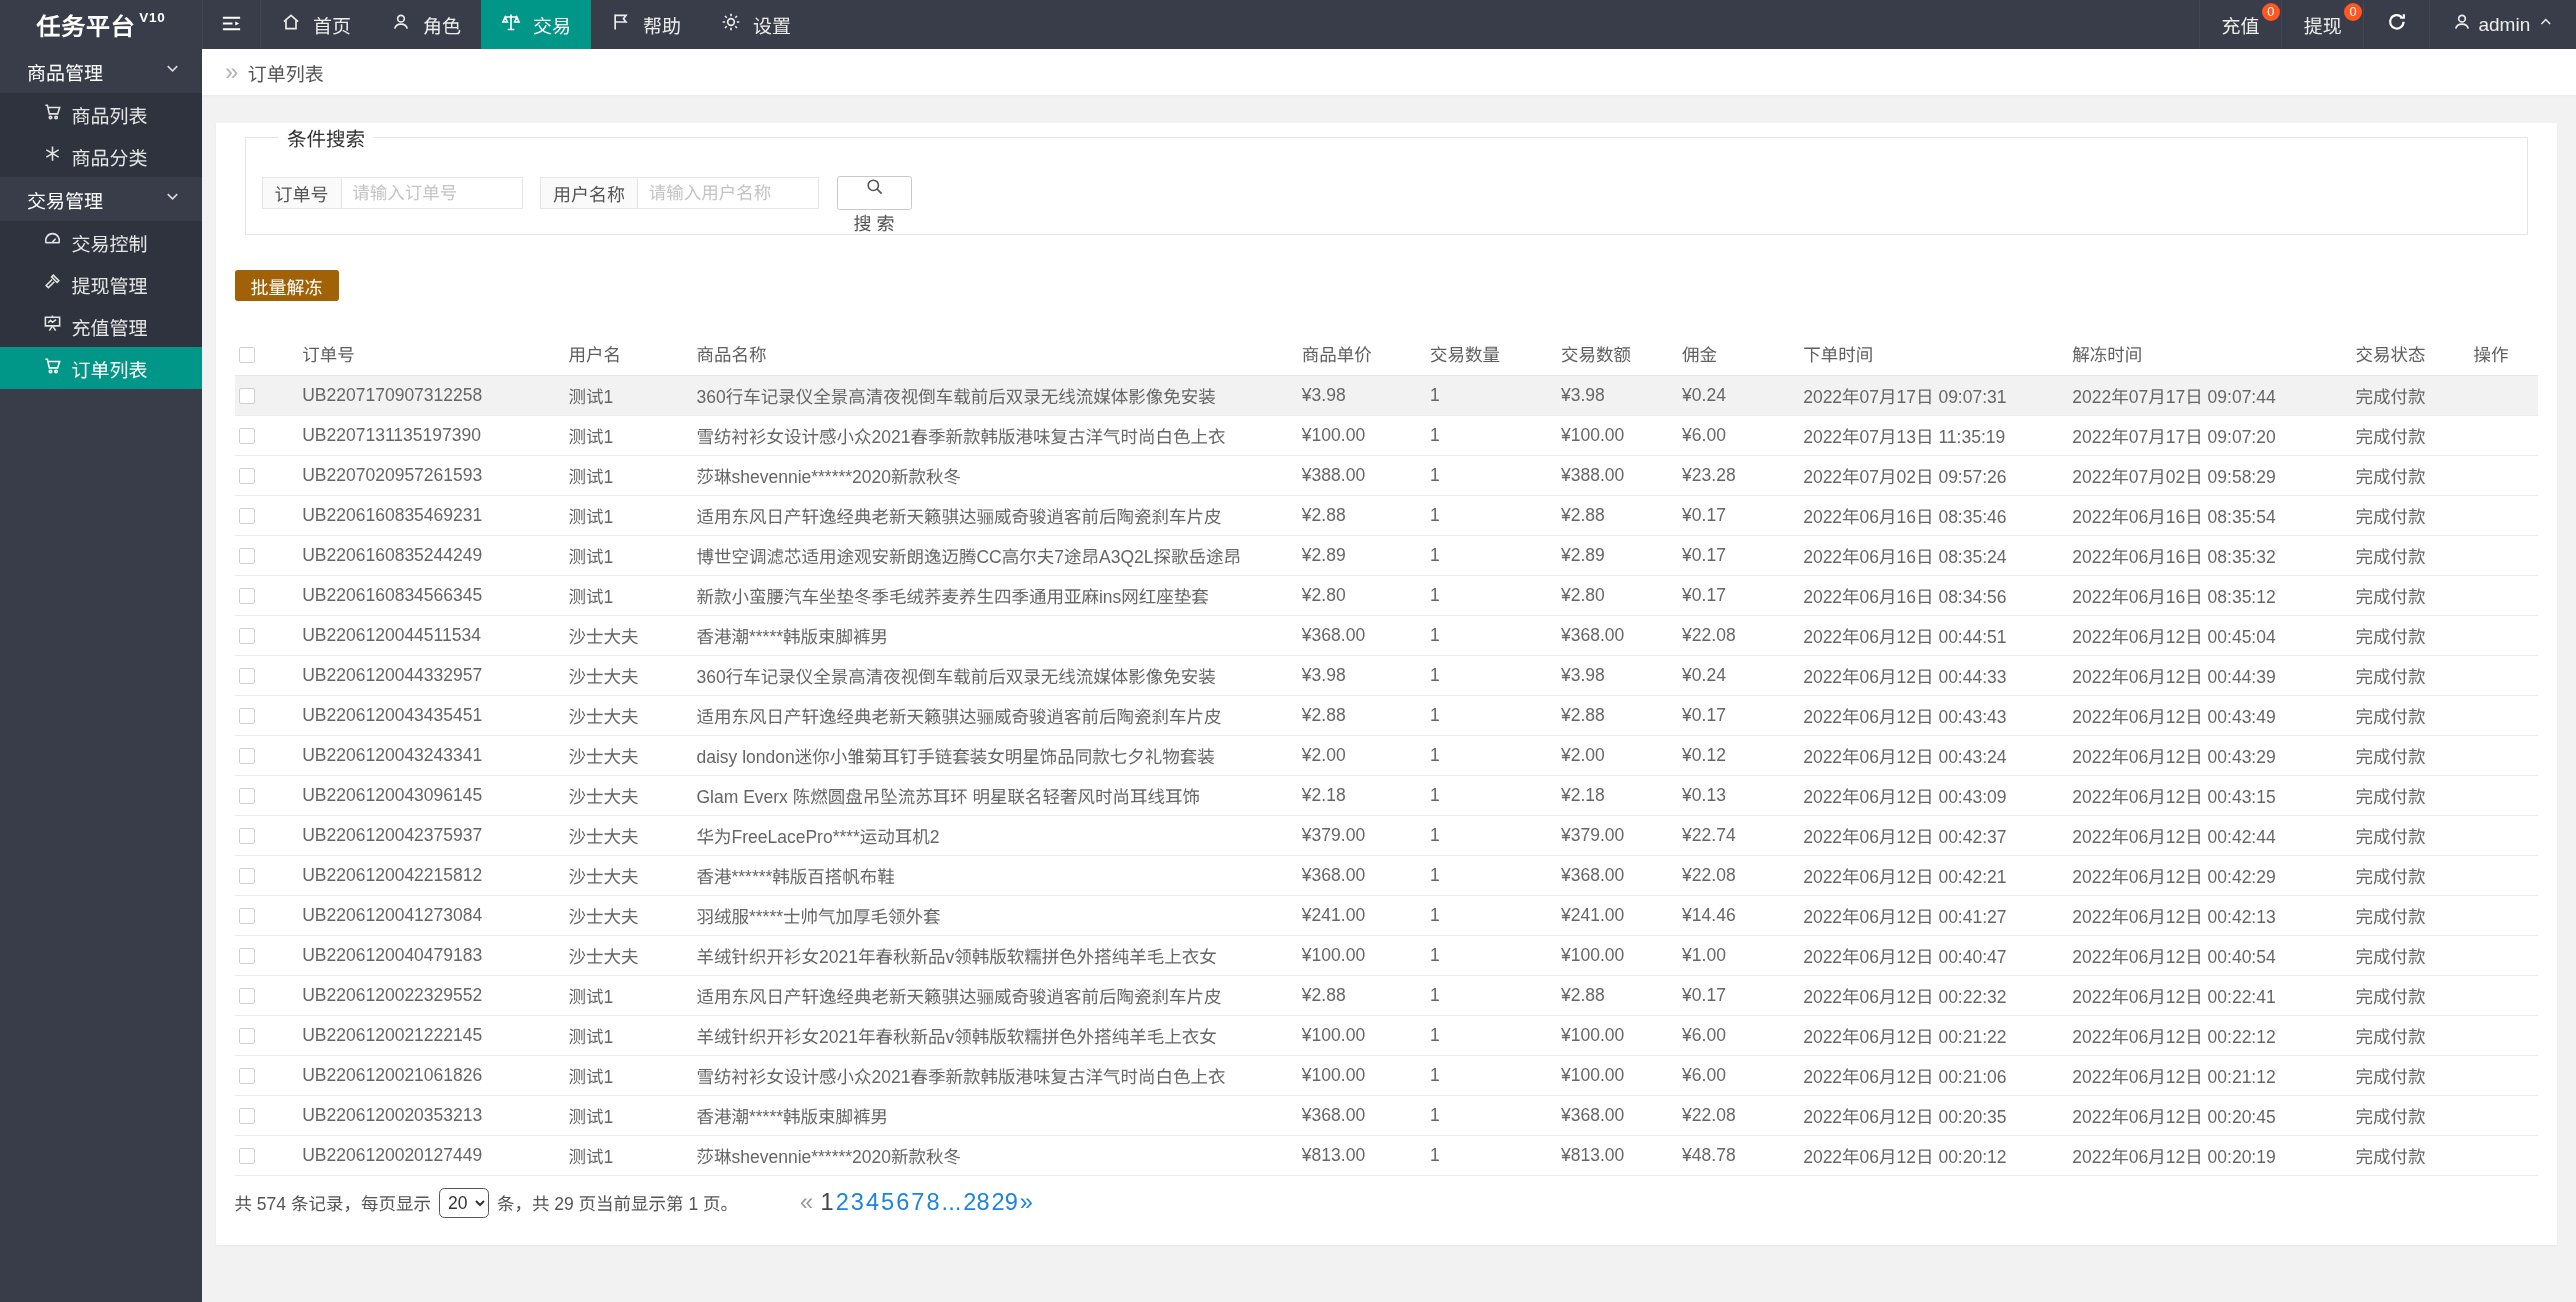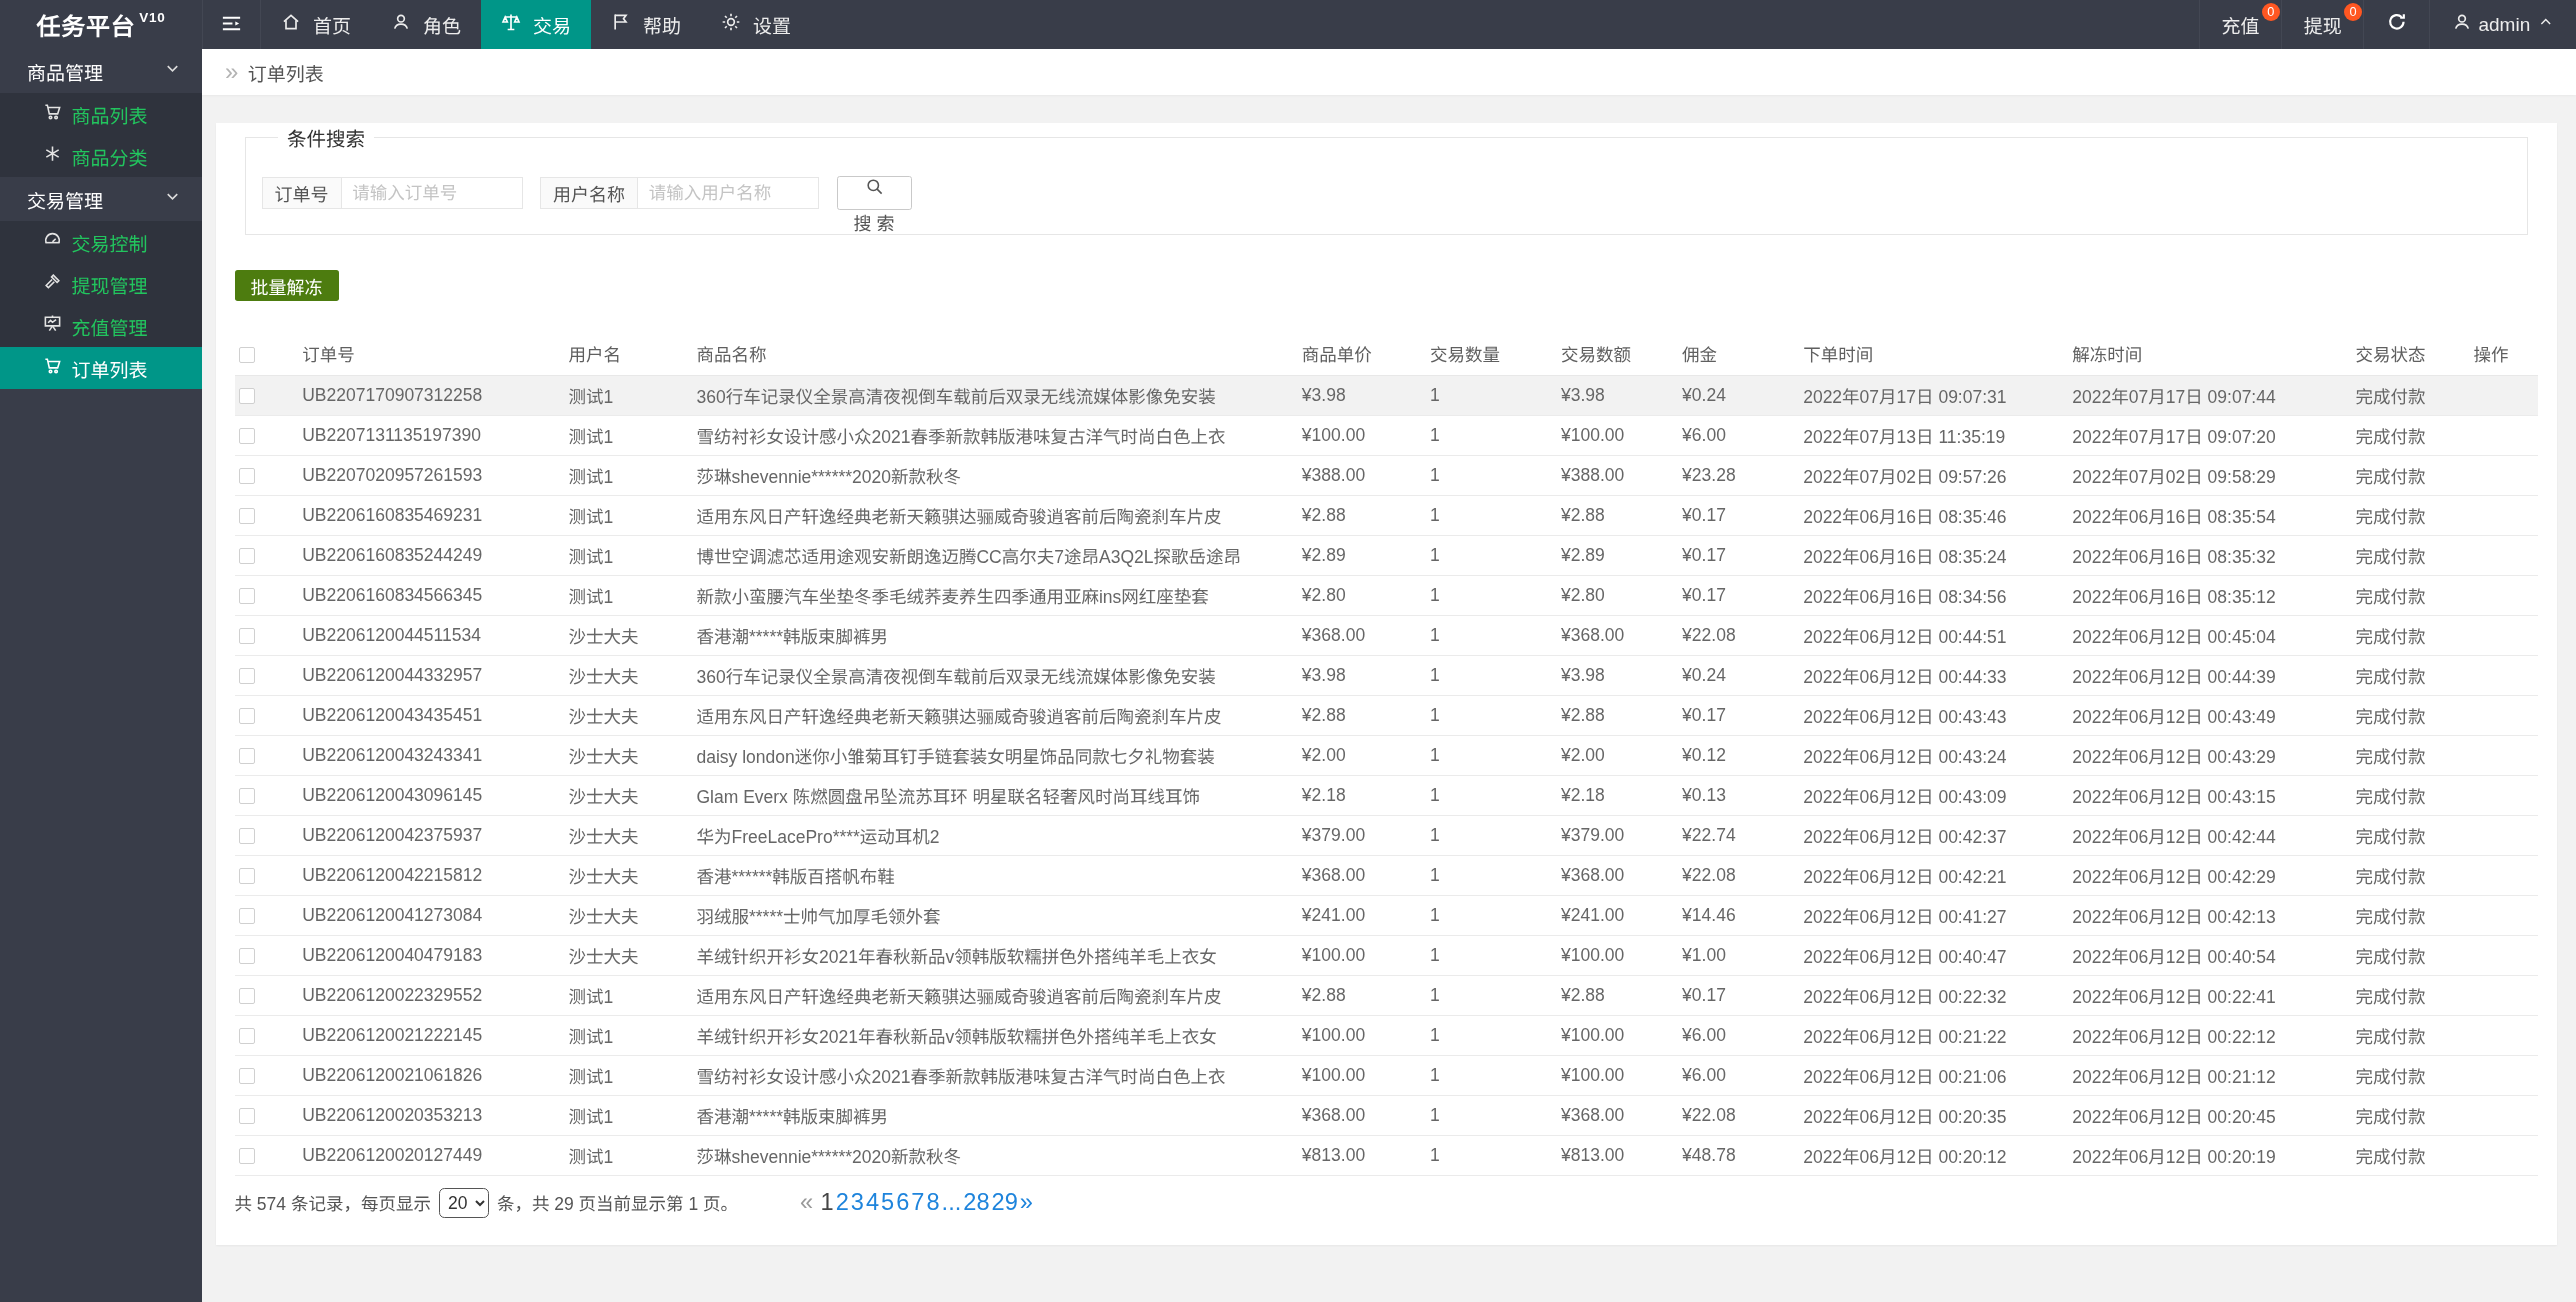--- a/index.html
+++ b/index.html
@@ -25,21 +25,21 @@
            background:#FF5722; color:#fff; font-size:12.8px; line-height:18px; text-align:center;
            padding:0 4px; }
   .icon { display:inline-block; vertical-align:middle; }
 
   
   .sidebar { position:fixed; top:49px; left:0; width:202px; height:1254px; background:#393D49; z-index:20; }
   .side-group { height:44px; display:flex; align-items:center; padding:0 20px 0 27px;
                 color:#fff; font-size:19px; cursor:pointer; }
   .side-group .grow { flex:1; }
   .side-item { height:42px; display:flex; align-items:center; gap:9.4px; padding:0 0 0 43px;
-               background:#2F333D; color:#22c55e; font-size:19px; cursor:pointer; }
+               background:#2F333D; color:#e5e5e5; font-size:19px; cursor:pointer; }
   .side-item.active { background:#009688; color:#fff; }
 
   
   .main { margin-left:202px; padding-top:49px; }
   .breadcrumb-bar { height:46px; background:#fff; display:flex; align-items:center; padding-left:23px;
                     box-shadow:0 1.3px 3.4px rgba(0,0,0,.07); position:relative; z-index:10; }
   .bc-sep { color:#b4b4b4; font-size:24px; margin-right:9.4px; line-height:1; }
   .bc-label { color:#555; font-size:19px; }
 
   .card { margin:22px 19px 0 13.5px; background:#fff; min-height:1116px;
@@ -53,21 +53,21 @@
   .ig-label { border:0.7px solid #e6e6e6; background:#fafafa; color:#555; font-size:18px;
               display:flex; align-items:center; padding:0 12px; height:32px; white-space:nowrap; }
   .ig-input { border:0.7px solid #e6e6e6; border-left:none; height:32px; width:181px;
               font-size:17.5px; color:#333; padding:0 10.8px; outline:none;
               font-family:"Liberation Sans","DejaVu Sans",sans-serif; }
   .ig-input::placeholder { color:#c4c4c4; }
   .btn-search { display:flex; align-items:center; gap:8px; height:34px; padding:0 16px;
                 background:#fff; border:0.7px solid #c9c9c9; border-radius:2.7px; font-size:18px;
                 color:#555; cursor:pointer;flex-direction:column; }
 
-  .btn-warm { margin-top:27px; display:inline-block; background:#4d7c0f; color:#fff; border:none;
+  .btn-warm { margin-top:27px; display:inline-block; background:#a16207; color:#fff; border:none;
               border-radius:2.7px; height:31px; padding:0 16px; font-size:18px; cursor:pointer;
               font-family:"Liberation Sans","DejaVu Sans",sans-serif; }
 
   
   table.grid { margin-top:32px; width:100%; border-collapse:collapse; table-layout:fixed; }
   .grid th { height:42px; text-align:left; font-weight:normal; font-size:17.5px; color:#5f5f5f;
              border-bottom:0.7px solid #e8e8e8; padding:0 0 0 6.7px; white-space:nowrap; overflow:hidden; }
   .grid td { height:40px; font-size:17.5px; color:#666; border-bottom:0.7px solid #ebebeb;
              padding:0 0 0 6.7px; white-space:nowrap; overflow:hidden; }
   .grid th.cb, .grid td.cb { padding-left:4px; }

